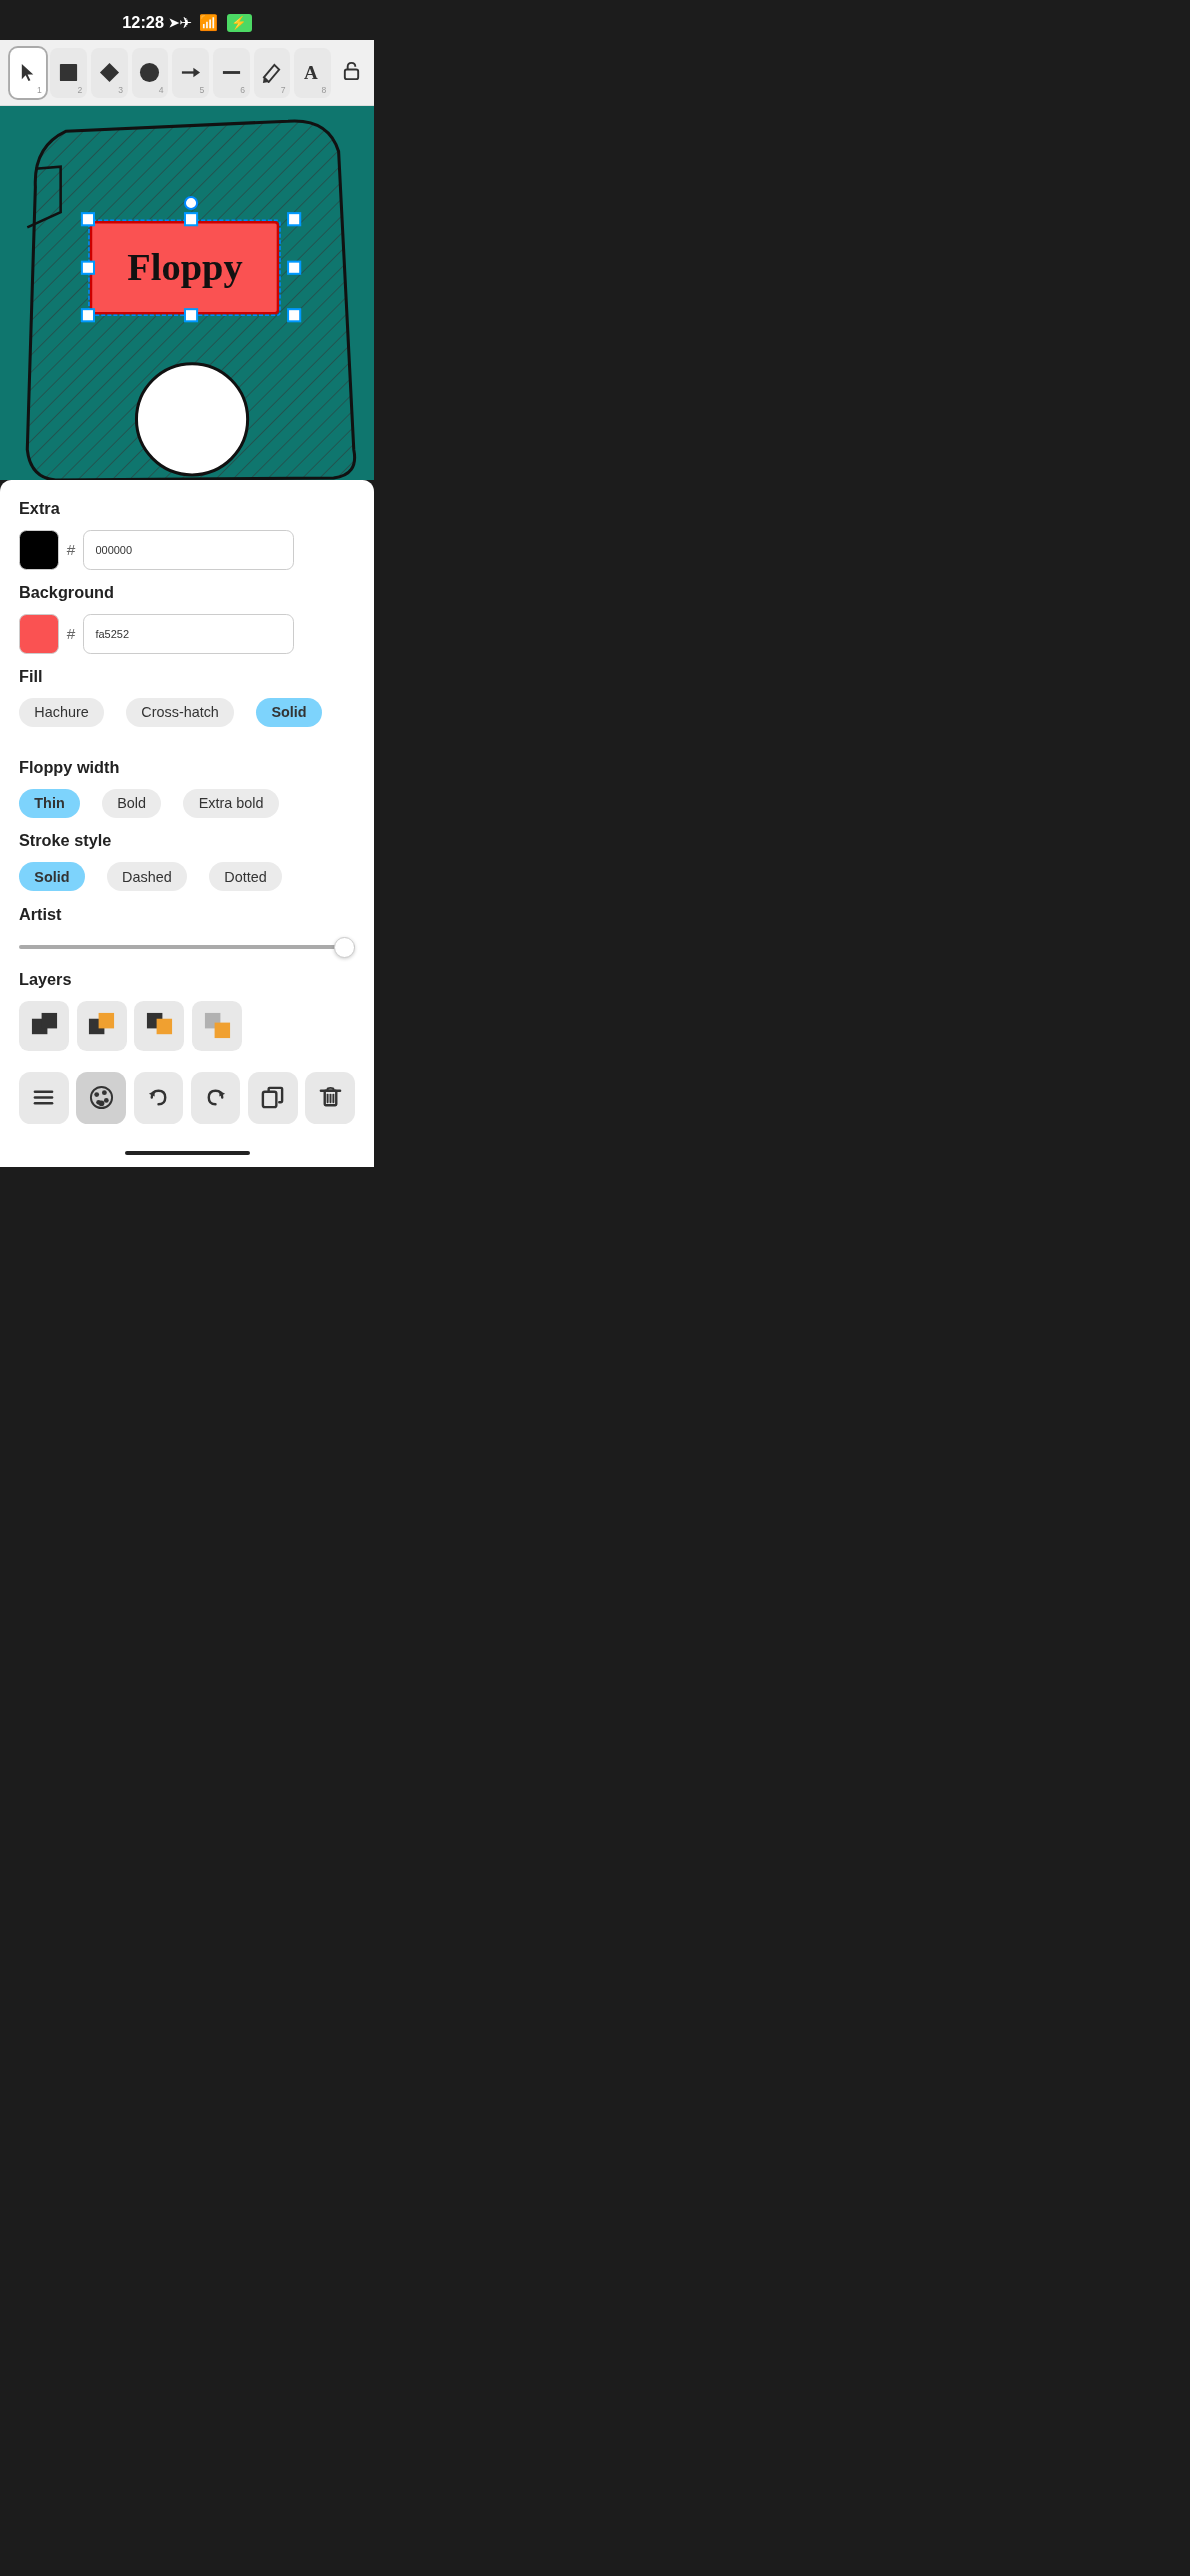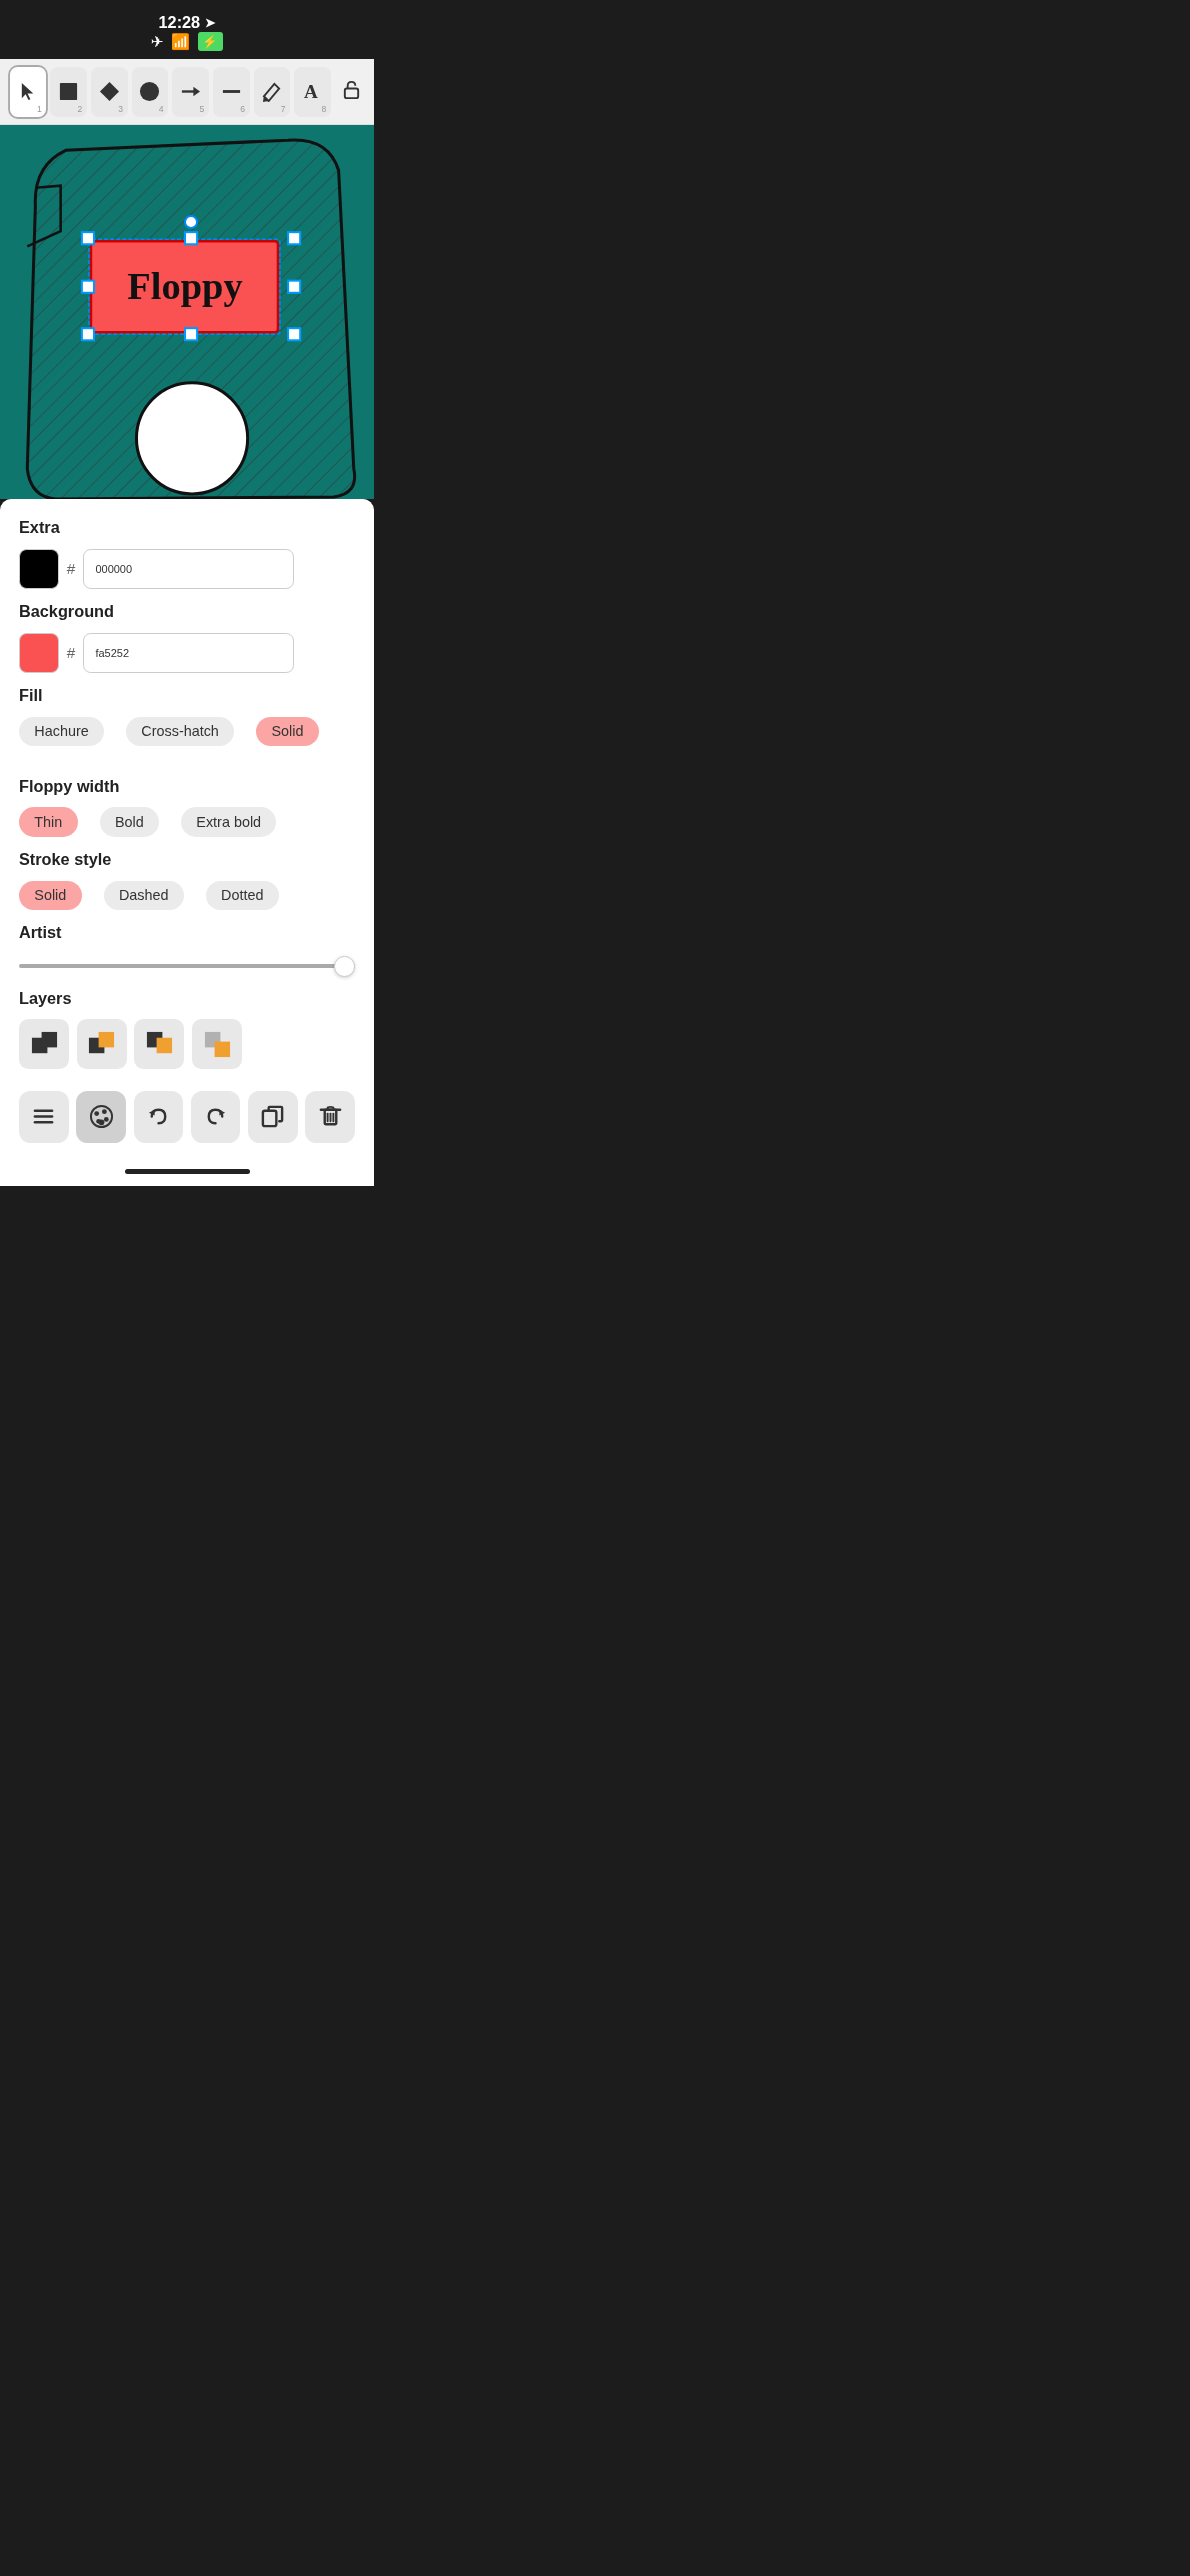--- a/index.html
+++ b/index.html
@@ -11,24 +11,23 @@
       background: #1c1c1c;
       font-family: -apple-system, BlinkMacSystemFont, 'Helvetica Neue', sans-serif;
       overflow-x: hidden;
     }
 
     
     .status-bar {
       background: #1c1c1c;
       display: flex;
       align-items: center;
-      justify-content: flex-end;
+      justify-content: center;
       padding: 13.4px 19px 7.7px;
       color: white;
-      flex-direction: column;
     }
     .status-time {
       font-size: 16.3px;
       font-weight: 600;
       color: white;
       display: flex;
       align-items: center;
       gap: 4.8px;
     }
     .status-icons {
@@ -163,22 +162,22 @@
       padding: 6.7px 15.3px;
       border-radius: 19px;
       background: #ebebeb;
       font-size: 14.4px;
       color: #333;
       cursor: pointer;
       border: none;
       font-family: inherit;
     }
     .chip.active {
-      background: #fca5a5;
-      font-weight: 400;
+      background: #7dd3fc;
+      font-weight: 700;
     }
 
     
     .stroke-width-section { margin-bottom: 13.4px; }
 
     
     .stroke-style-section { margin-bottom: 13.4px; }
 
     
     .sloppiness-section { margin-bottom: 13.4px; }

